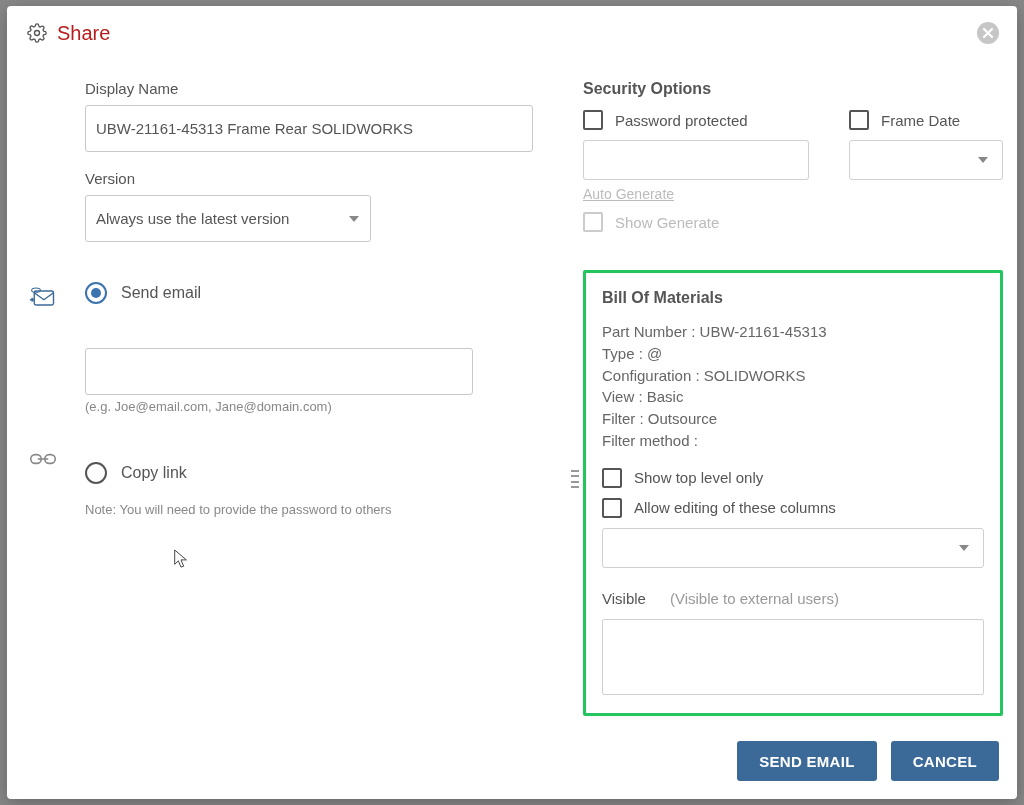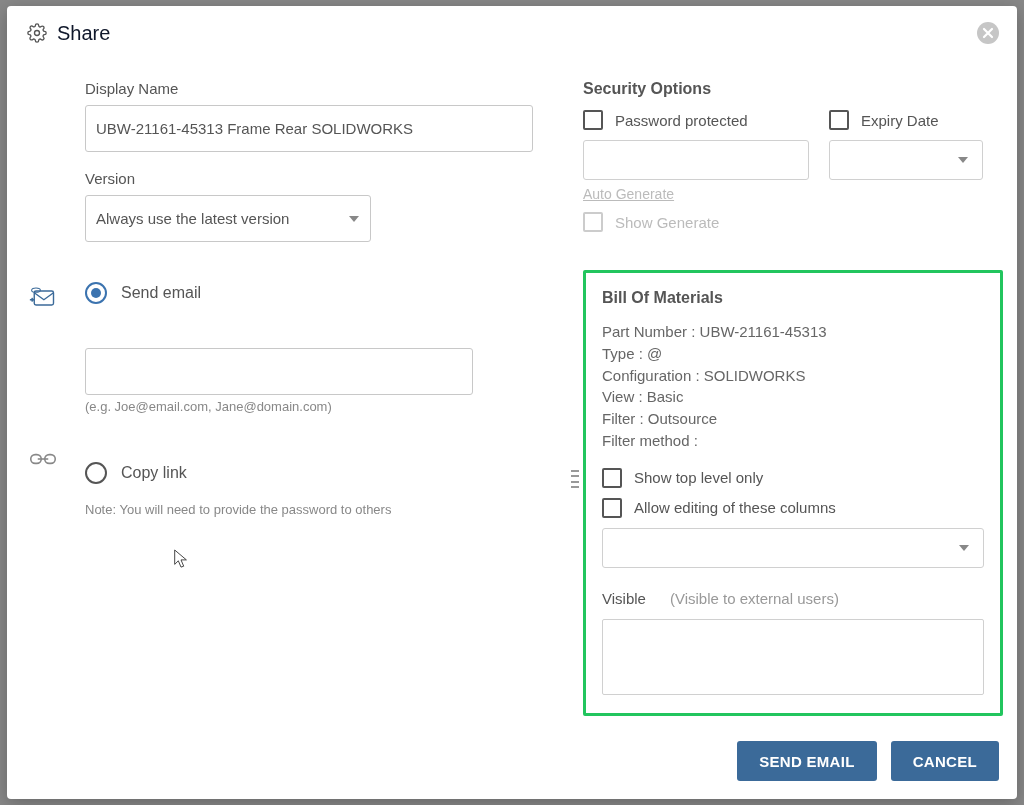--- a/index.html
+++ b/index.html
@@ -27,21 +27,21 @@
       height: 44px;
     }
     .header .gear {
       width: 20px; height: 20px;
       color: #3a3a3a;
       margin-right: 10px;
     }
     .header h1 {
       font-size: 20px;
       font-weight: 400;
-      color: #0f172a;
+      color: #b91c1c;
     }
     .close-btn {
       margin-left: auto;
       width: 22px; height: 22px;
       border-radius: 50%;
       background: #c6c6c6;
       display: flex; align-items: center; justify-content: center;
       cursor: pointer;
       color: #fff;
       font-size: 16px;
@@ -167,20 +167,21 @@
     .section-title {
       font-size: 16px;
       font-weight: 700;
       color: #555;
       margin-bottom: 12px;
     }
     .security-row {
       display: flex;
       gap: 20px;
       margin-bottom: 10px;
+      justify-content: space-between;
     }
     .security-group { display: flex; flex-direction: column; }
     .check-row {
       display: flex;
       align-items: center;
       gap: 12px;
       font-size: 15px;
       color: #555;
       margin-bottom: 10px;
     }
@@ -378,21 +379,21 @@
           <div class="sec-input"></div>
           <div class="link-disabled">Auto Generate</div>
           <div class="check-row disabled" style="margin-top:2px">
             <div class="cbox disabled"></div>
             <span>Show Generate</span>
           </div>
         </div>
         <div class="security-group">
           <div class="check-row">
             <div class="cbox"></div>
-            <span>Expiry Date</span>
+            <span>Frame Date</span>
           </div>
           <div class="sec-date">
             <div class="caret"></div>
           </div>
         </div>
       </div>
 
       <div class="bom-panel">
         <div class="section-title" style="margin-bottom:14px">Bill Of Materials</div>
         <div class="bom-line"><span>Part Number</span> : <span>UBW-21161-45313</span></div>

